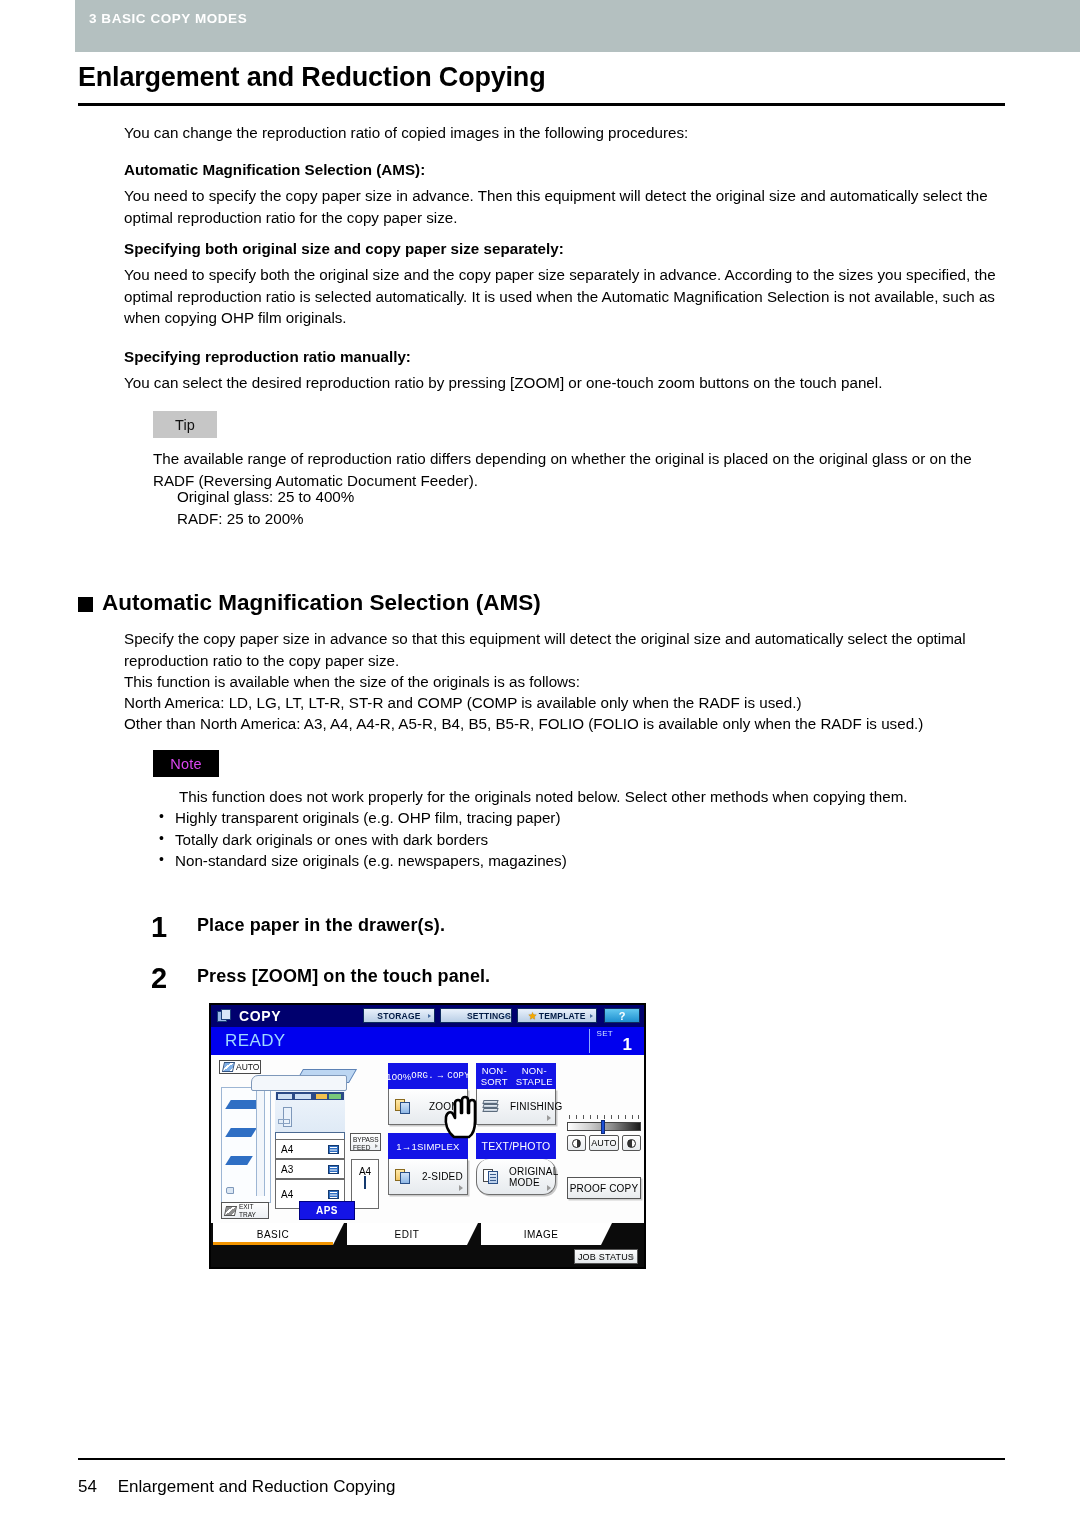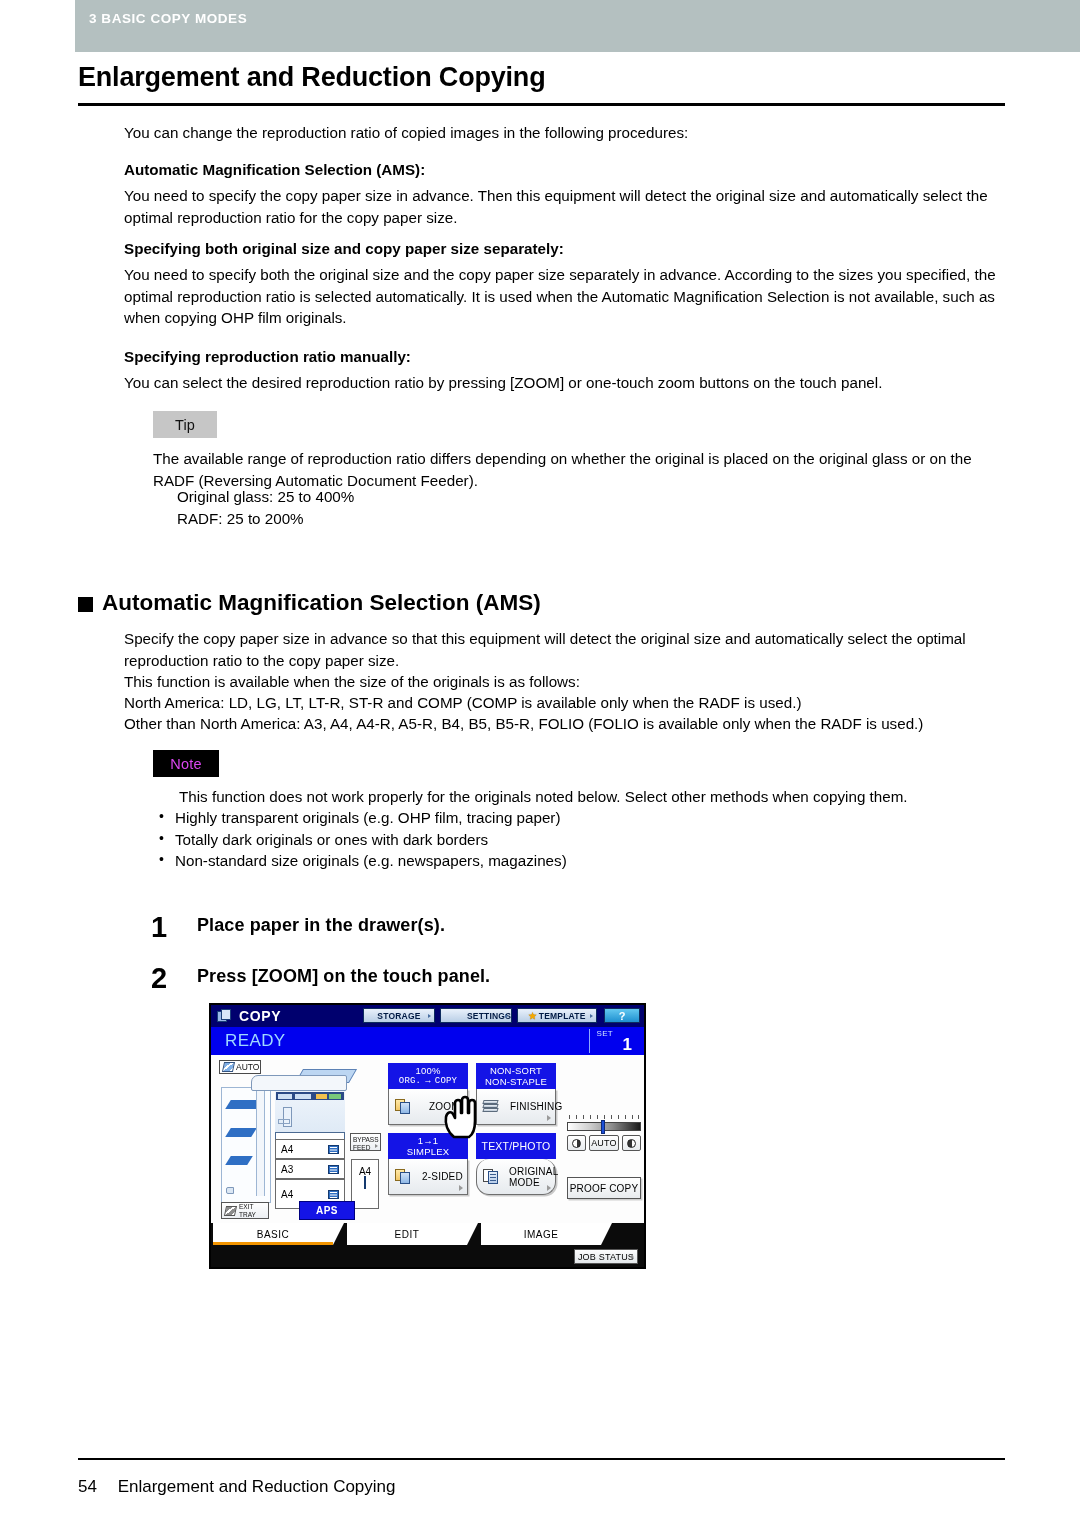--- a/index.html
+++ b/index.html
@@ -534,21 +534,21 @@
     width: 80px;
   }
   .fn .cap {
     height: 26px;
     background: #1414e6;
     color: #fff;
     font-size: 9.5px;
     line-height: 11px;
     text-align: center;
     display: flex;
-    flex-direction: column;
+    flex-direction: row;
     align-items: center;
     justify-content: center;
     letter-spacing: .2px;
   }
   .fn .cap .l1 { font-weight: normal; }
   .fn .cap .row {
     display: flex; gap: 0; align-items: baseline;
     justify-content: center; width: 100%;
   }
   .fn .cap .org { font-family: "Liberation Mono", monospace; font-size:9px; }

